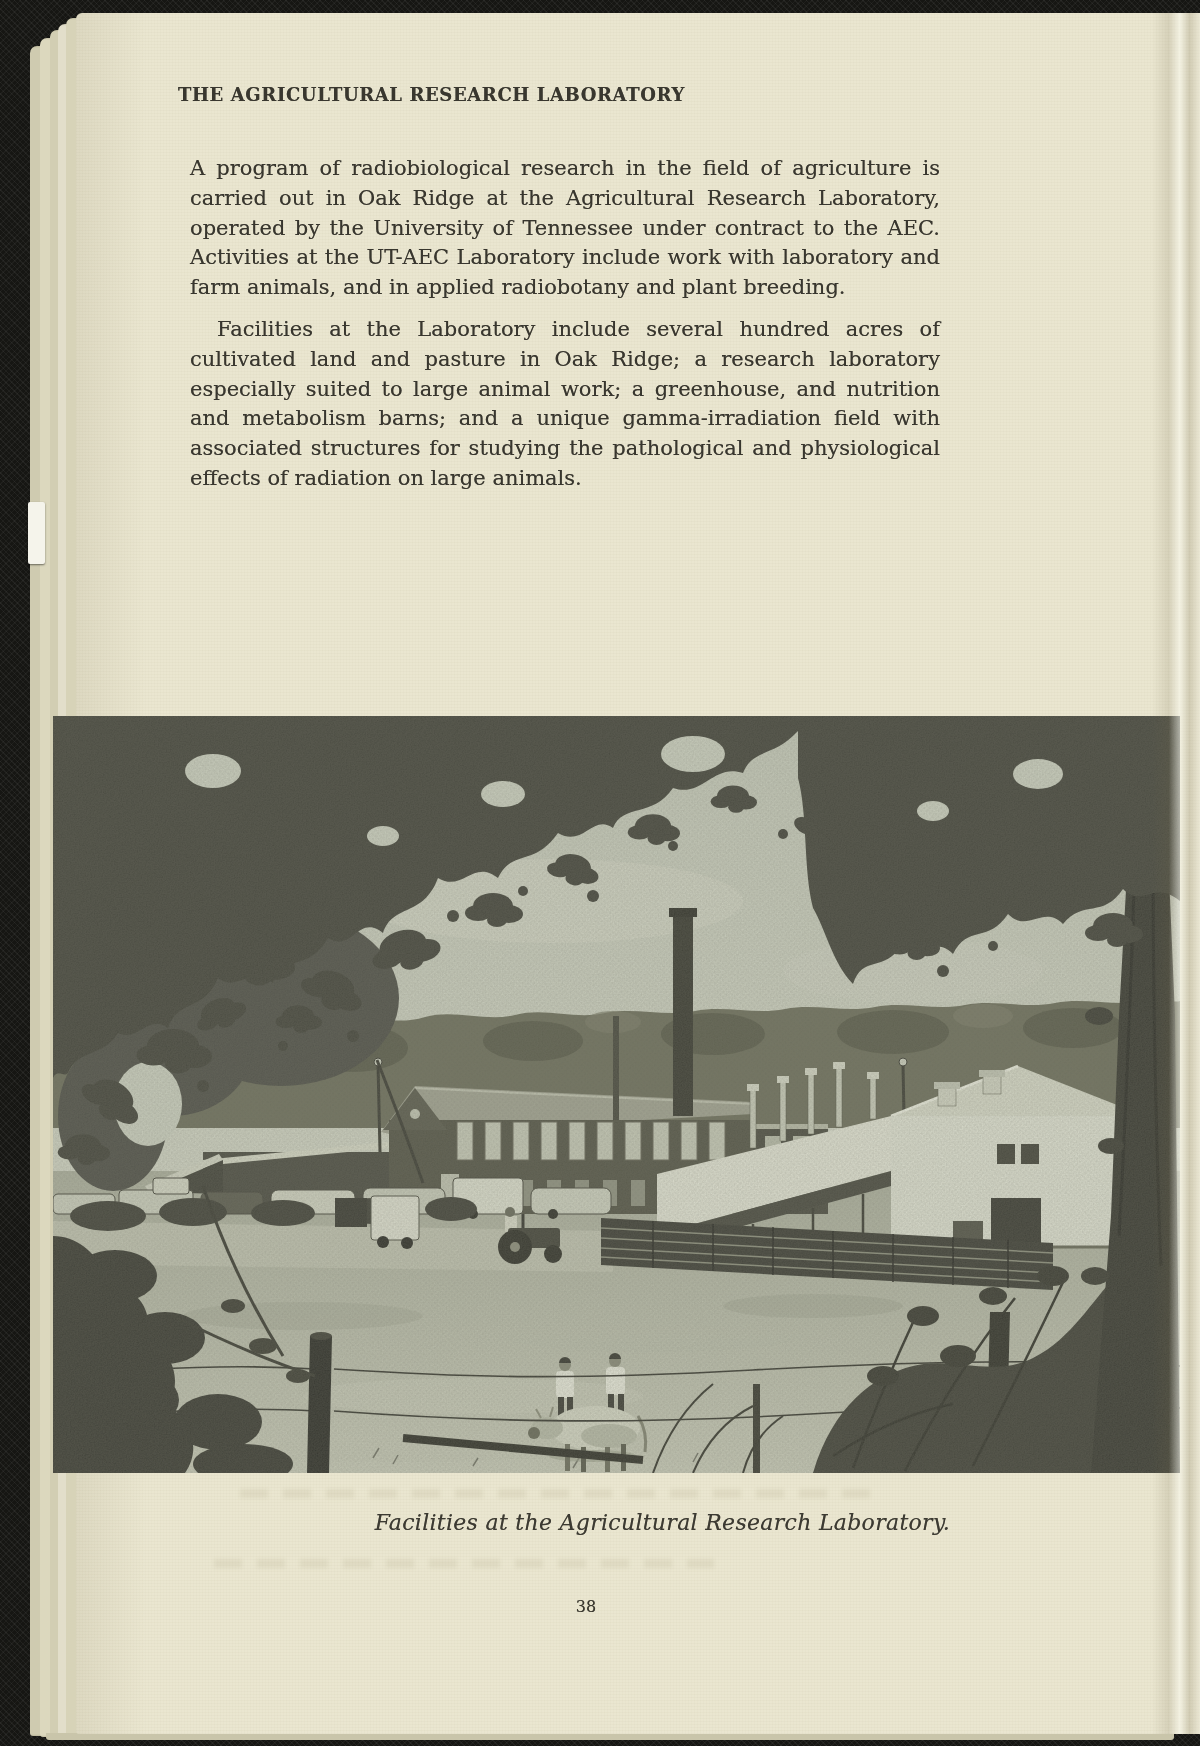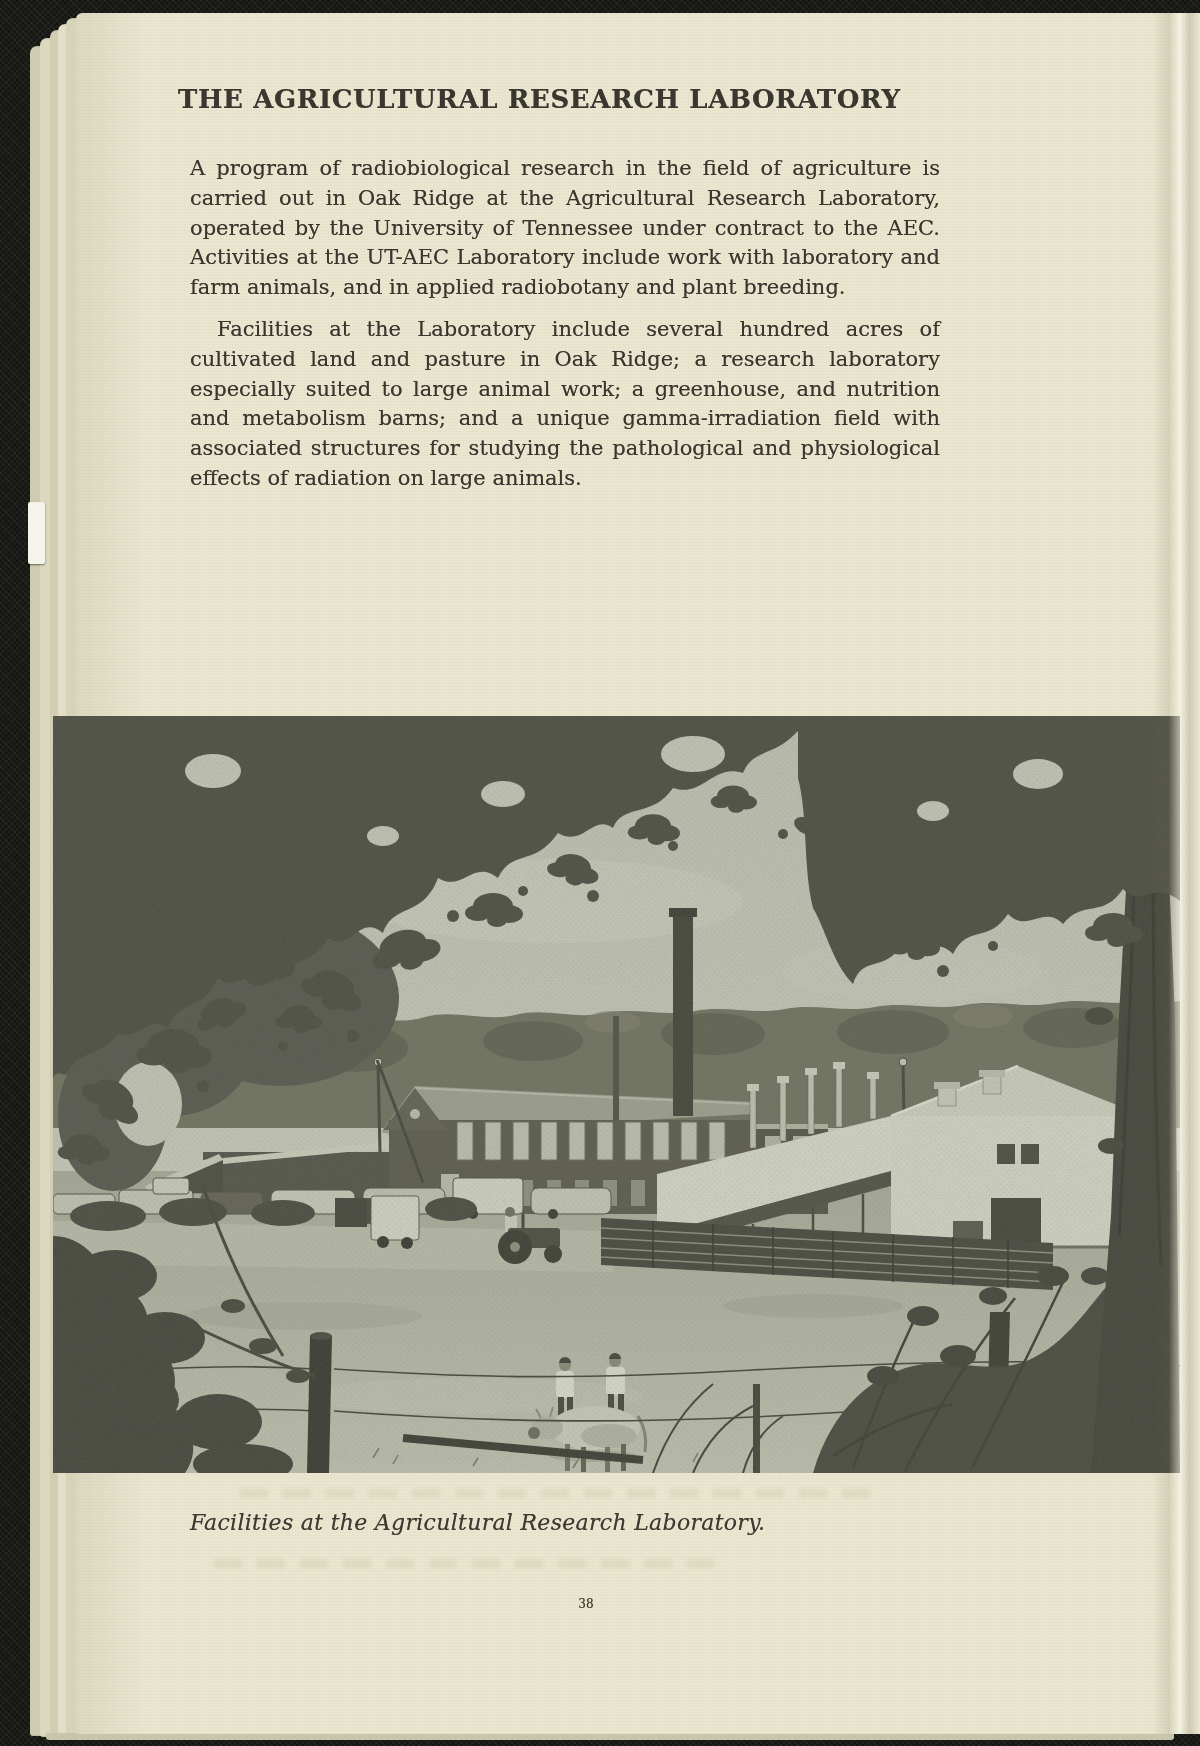--- a/index.html
+++ b/index.html
@@ -27,40 +27,41 @@
       repeating-linear-gradient(90deg, rgba(120,110,70,.025) 0 1px, rgba(0,0,0,0) 1px 3px);
   }
   .right-crease{
     position:absolute;right:0;top:13px;bottom:12px;width:48px;pointer-events:none;
     background:linear-gradient(to right, rgba(0,0,0,0) 0%, rgba(110,100,70,.16) 35%,
       rgba(252,252,242,.55) 58%, rgba(120,110,80,.22) 78%, rgba(238,235,219,.45) 100%);
   }
   .bottom-edge{position:absolute;left:46px;right:26px;bottom:6px;height:7px;background:#c9c5aa;border-radius:0 0 3px 3px;}
   .title{
     position:absolute;left:178px;top:84px;margin:0;
-    font-size:26px;font-weight:bold;letter-spacing:.6px;color:#39372f;
+    font-size:18px;font-weight:bold;letter-spacing:.6px;color:#39372f;
     text-shadow:0 0 .4px rgba(57,55,47,.65);
   }
   .bodytext{
     position:absolute;left:178px;top:142px;width:774px;
     font-size:21px;line-height:29.8px;color:#38362e;
     text-align:justify;text-shadow:0 0 .4px rgba(56,54,46,.6);
   }
   .bodytext p{margin:12px;}
   .bodytext p.indent{text-indent:27px;}
   .photo{position:absolute;left:53px;top:716px;width:1127px;height:757px;margin:0;}
   .photo svg{display:block;width:100%;height:100%;}
   .caption{
     position:absolute;left:190px;top:1510px;width:760px;
     font-size:22px;font-style:italic;color:#3c3a32;letter-spacing:.3px;
     text-shadow:0 0 .4px rgba(60,58,50,.6);
+    text-align:right;
   }
   .page-number{
     position:absolute;left:558px;top:1597px;width:56px;text-align:center;
-    font-size:12px;color:#3a382f;text-shadow:0 0 .4px rgba(58,56,47,.6);
+    font-size:16px;color:#3a382f;text-shadow:0 0 .4px rgba(58,56,47,.6);
   }
   .ghost{position:absolute;height:9px;filter:blur(2px);opacity:.45;pointer-events:none;
     background:repeating-linear-gradient(90deg, rgba(142,132,96,.25) 0 28px, rgba(142,132,96,0) 28px 43px);}
   .g1{left:240px;top:1489px;width:640px;}
   .g2{left:214px;top:1559px;width:500px;}
 </style>
 </head>
 <body>
 
 <div id="canvas">

